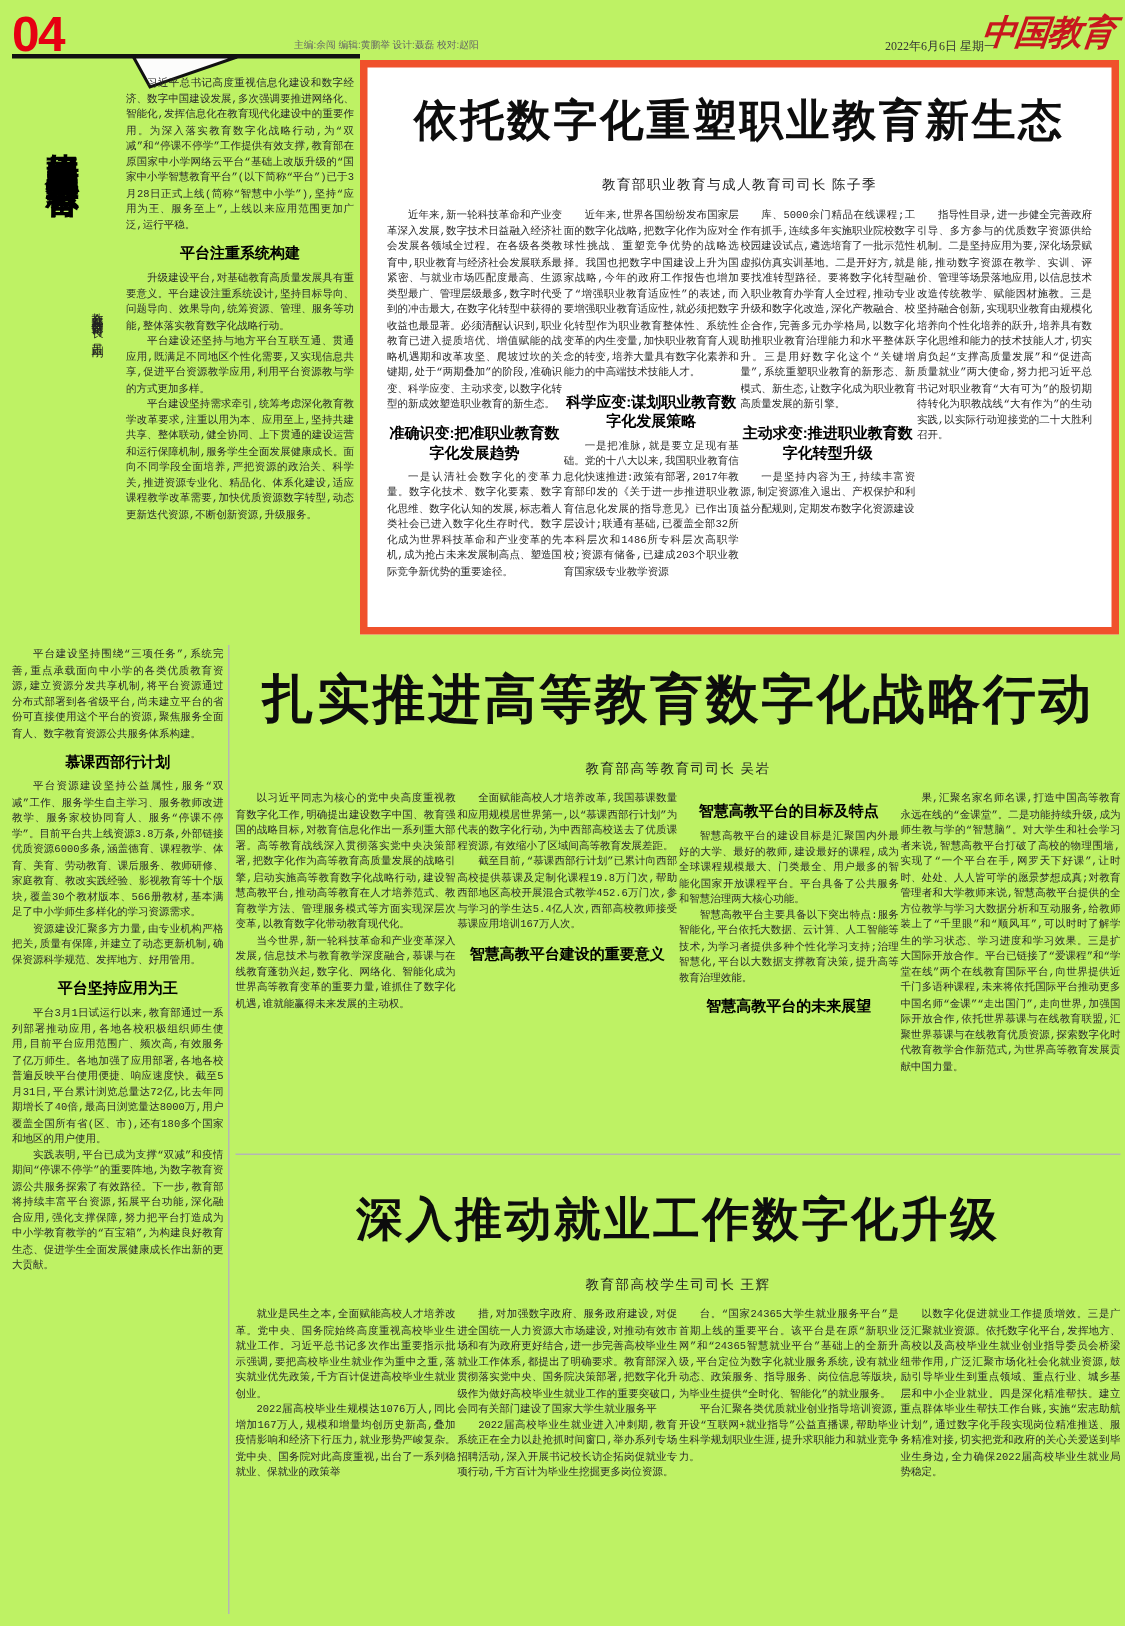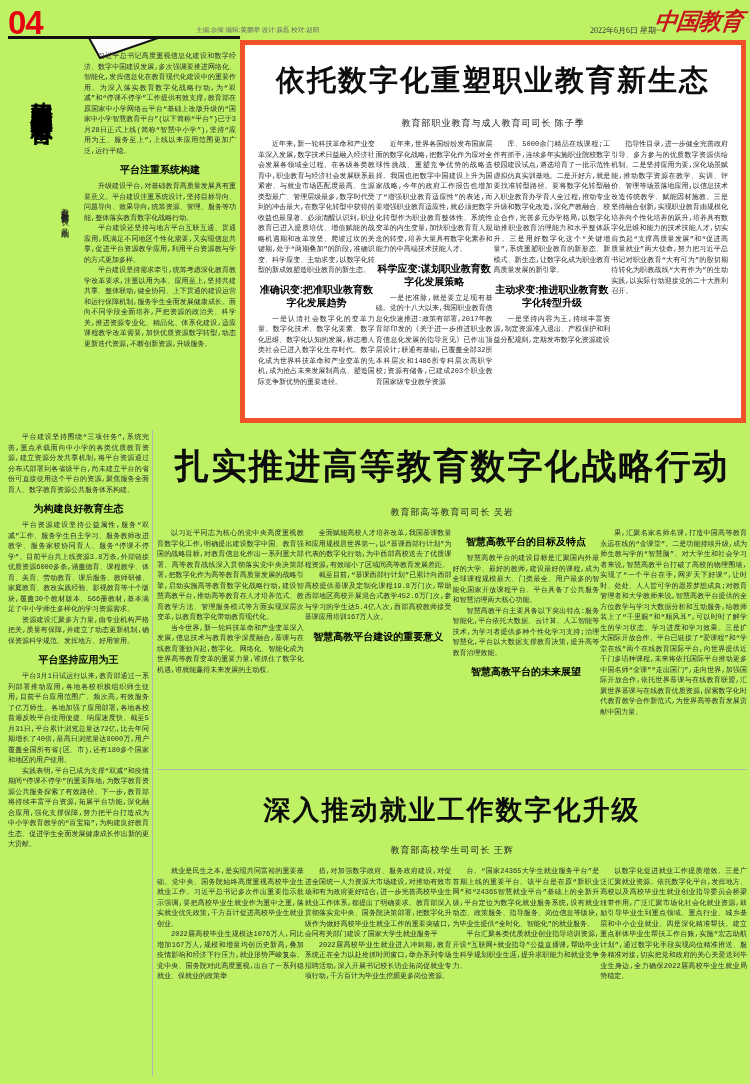--- a/index.html
+++ b/index.html
@@ -45,21 +45,21 @@
 
   
   .v-rule{position:absolute;left:152px;top:430px;width:1px;height:646px;background:#b5b5b5;}
   .h-rule{position:absolute;left:157px;top:769px;width:590px;height:1px;background:#b5b5b5;}
 
   
   .mid-article{position:absolute;left:157px;top:427px;width:590px;height:340px;}
   .mid-article .headline{font-size:35px;}
   .mid-article .cols{height:288px;}
   .bottom-article{position:absolute;left:157px;top:776px;width:590px;height:302px;}
-  .bottom-article .headline{font-size:27px;font-family:Liberation Serif, serif;}
+  .bottom-article .headline{font-size:31px;font-family:Liberation Serif, serif;}
   .bottom-article .cols{height:244px;}
 </style>
 </head>
 <body>
 
 <div class="page">
 
   <div class="page-num">04</div>
   <div class="credits">主编:余闯 编辑:黄鹏举 设计:聂磊 校对:赵阳</div>
   <div class="issue-date">2022年6月6日 星期一</div>
@@ -73,21 +73,21 @@
   <div class="v-byline">教育部基础教育司司长 吕玉刚</div>
   <div class="sidebar-topcol">
       <p class="para">习近平总书记高度重视信息化建设和数字经济、数字中国建设发展,多次强调要推进网络化、智能化,发挥信息化在教育现代化建设中的重要作用。为深入落实教育数字化战略行动,为“双减”和“停课不停学”工作提供有效支撑,教育部在原国家中小学网络云平台“基础上改版升级的“国家中小学智慧教育平台”(以下简称“平台”)已于3月28日正式上线(简称“智慧中小学”),坚持“应用为王、服务至上”,上线以来应用范围更加广泛,运行平稳。</p>
       <h3 class="subhead">平台注重系统构建</h3>
       <p class="para">升级建设平台,对基础教育高质量发展具有重要意义。平台建设注重系统设计,坚持目标导向、问题导向、效果导向,统筹资源、管理、服务等功能,整体落实教育数字化战略行动。</p>
       <p class="para">平台建设还坚持与地方平台互联互通、贯通应用,既满足不同地区个性化需要,又实现信息共享,促进平台资源教学应用,利用平台资源教与学的方式更加多样。</p>
       <p class="para">平台建设坚持需求牵引,统筹考虑深化教育教学改革要求,注重以用为本、应用至上,坚持共建共享、整体联动,健全协同、上下贯通的建设运营和运行保障机制,服务学生全面发展健康成长。面向不同学段全面培养,严把资源的政治关、科学关,推进资源专业化、精品化、体系化建设,适应课程教学改革需要,加快优质资源数字转型,动态更新迭代资源,不断创新资源,升级服务。</p>
     </div>
   <div class="sidebar-bottomcol">
       <p class="para">平台建设坚持围绕“三项任务”,系统完善,重点承载面向中小学的各类优质教育资源,建立资源分发共享机制,将平台资源通过分布式部署到各省级平台,尚未建立平台的省份可直接使用这个平台的资源,聚焦服务全面育人、数字教育资源公共服务体系构建。</p>
-      <h3 class="subhead">为构建良好教育生态</h3>
+      <h3 class="subhead">慕课西部行计划</h3>
       <p class="para">平台资源建设坚持公益属性,服务“双减”工作、服务学生自主学习、服务教师改进教学、服务家校协同育人、服务“停课不停学”。目前平台共上线资源3.8万条,外部链接优质资源6000多条,涵盖德育、课程教学、体育、美育、劳动教育、课后服务、教师研修、家庭教育、教改实践经验、影视教育等十个版块,覆盖30个教材版本、566册教材,基本满足了中小学师生多样化的学习资源需求。</p>
       <p class="para">资源建设汇聚多方力量,由专业机构严格把关,质量有保障,并建立了动态更新机制,确保资源科学规范、发挥地方、好用管用。</p>
       <h3 class="subhead">平台坚持应用为王</h3>
       <p class="para">平台3月1日试运行以来,教育部通过一系列部署推动应用,各地各校积极组织师生使用,目前平台应用范围广、频次高,有效服务了亿万师生。各地加强了应用部署,各地各校普遍反映平台使用便捷、响应速度快。截至5月31日,平台累计浏览总量达72亿,比去年同期增长了40倍,最高日浏览量达8000万,用户覆盖全国所有省(区、市),还有180多个国家和地区的用户使用。</p>
       <p class="para">实践表明,平台已成为支撑“双减”和疫情期间“停课不停学”的重要阵地,为数字教育资源公共服务探索了有效路径。下一步,教育部将持续丰富平台资源,拓展平台功能,深化融合应用,强化支撑保障,努力把平台打造成为中小学教育教学的“百宝箱”,为构建良好教育生态、促进学生全面发展健康成长作出新的更大贡献。</p>
     </div>
   <div class="v-rule"></div>
 
   <article class="orange-box">
     <h2 class="headline">依托数字化重塑职业教育新生态</h2>
@@ -139,21 +139,21 @@
     </div>
   </article>
 
   <div class="h-rule"></div>
 
   <article class="bottom-article">
     <h2 class="headline">深入推动就业工作数字化升级</h2>
     <div class="byline">教育部高校学生司司长 王辉</div>
     <div class="cols">
       <div class="col">
-          <p class="para">就业是民生之本,是实现共同富裕的重要基础。党中央、国务院始终高度重视高校毕业生就业工作。习近平总书记多次作出重要指示批示强调,要把高校毕业生就业作为重中之重,落实就业优先政策,千方百计促进高校毕业生就业创业。</p>
+          <p class="para">就业是民生之本,全面赋能高校人才培养改革。党中央、国务院始终高度重视高校毕业生就业工作。习近平总书记多次作出重要指示批示强调,要把高校毕业生就业作为重中之重,落实就业优先政策,千方百计促进高校毕业生就业创业。</p>
           <p class="para">2022届高校毕业生规模达1076万人,同比增加167万人,规模和增量均创历史新高,叠加疫情影响和经济下行压力,就业形势严峻复杂。党中央、国务院对此高度重视,出台了一系列稳就业、保就业的政策举</p>
         </div>
       <div class="col">
           <p class="para">措,对加强数字政府、服务政府建设,对促进全国统一人力资源大市场建设,对推动有效市场和有为政府更好结合,进一步完善高校毕业生就业工作体系,都提出了明确要求。教育部深入贯彻落实党中央、国务院决策部署,把数字化升级作为做好高校毕业生就业工作的重要突破口,会同有关部门建设了国家大学生就业服务平</p>
           <p class="para">2022届高校毕业生就业进入冲刺期,教育系统正在全力以赴抢抓时间窗口,举办系列专场招聘活动,深入开展书记校长访企拓岗促就业专项行动,千方百计为毕业生挖掘更多岗位资源。</p>
         </div>
       <div class="col">
           <p class="para">台。“国家24365大学生就业服务平台”是首期上线的重要平台。该平台是在原“新职业网”和“24365智慧就业平台”基础上的全新升级,平台定位为数字化就业服务系统,设有就业动态、政策服务、指导服务、岗位信息等版块,为毕业生提供“全时化、智能化”的就业服务。</p>
           <p class="para">平台汇聚各类优质就业创业指导培训资源,开设“互联网+就业指导”公益直播课,帮助毕业生科学规划职业生涯,提升求职能力和就业竞争力。</p>
         </div>

